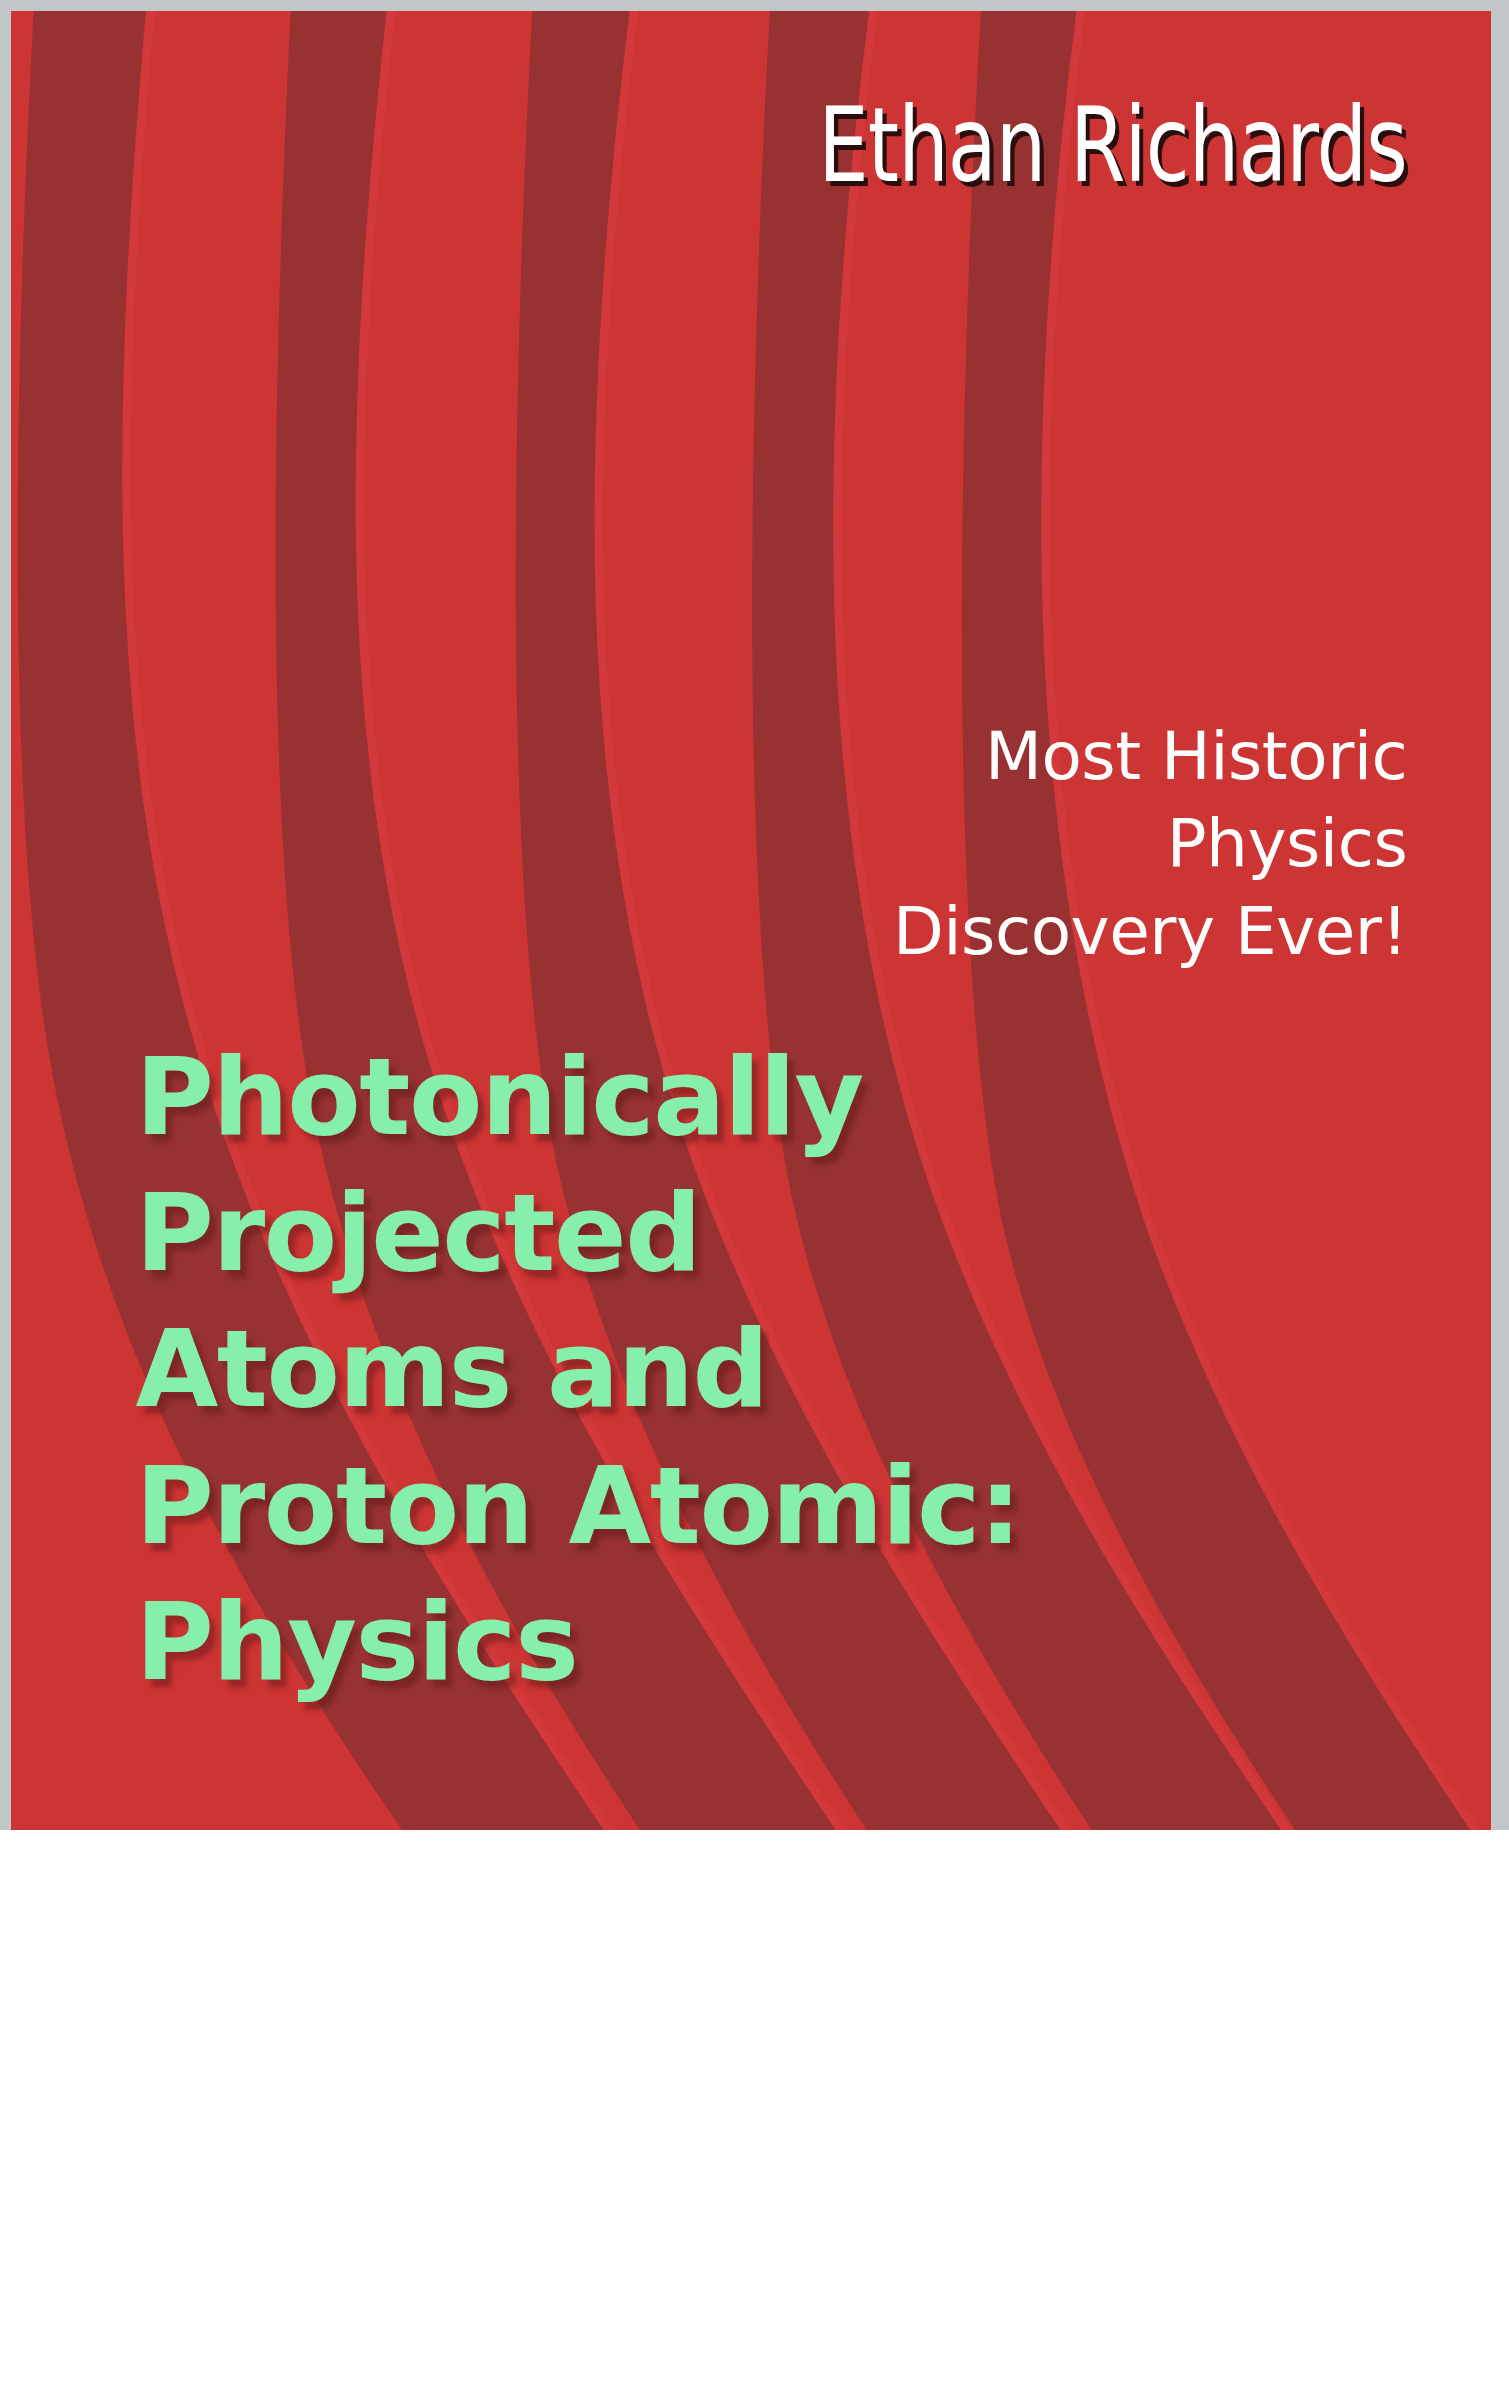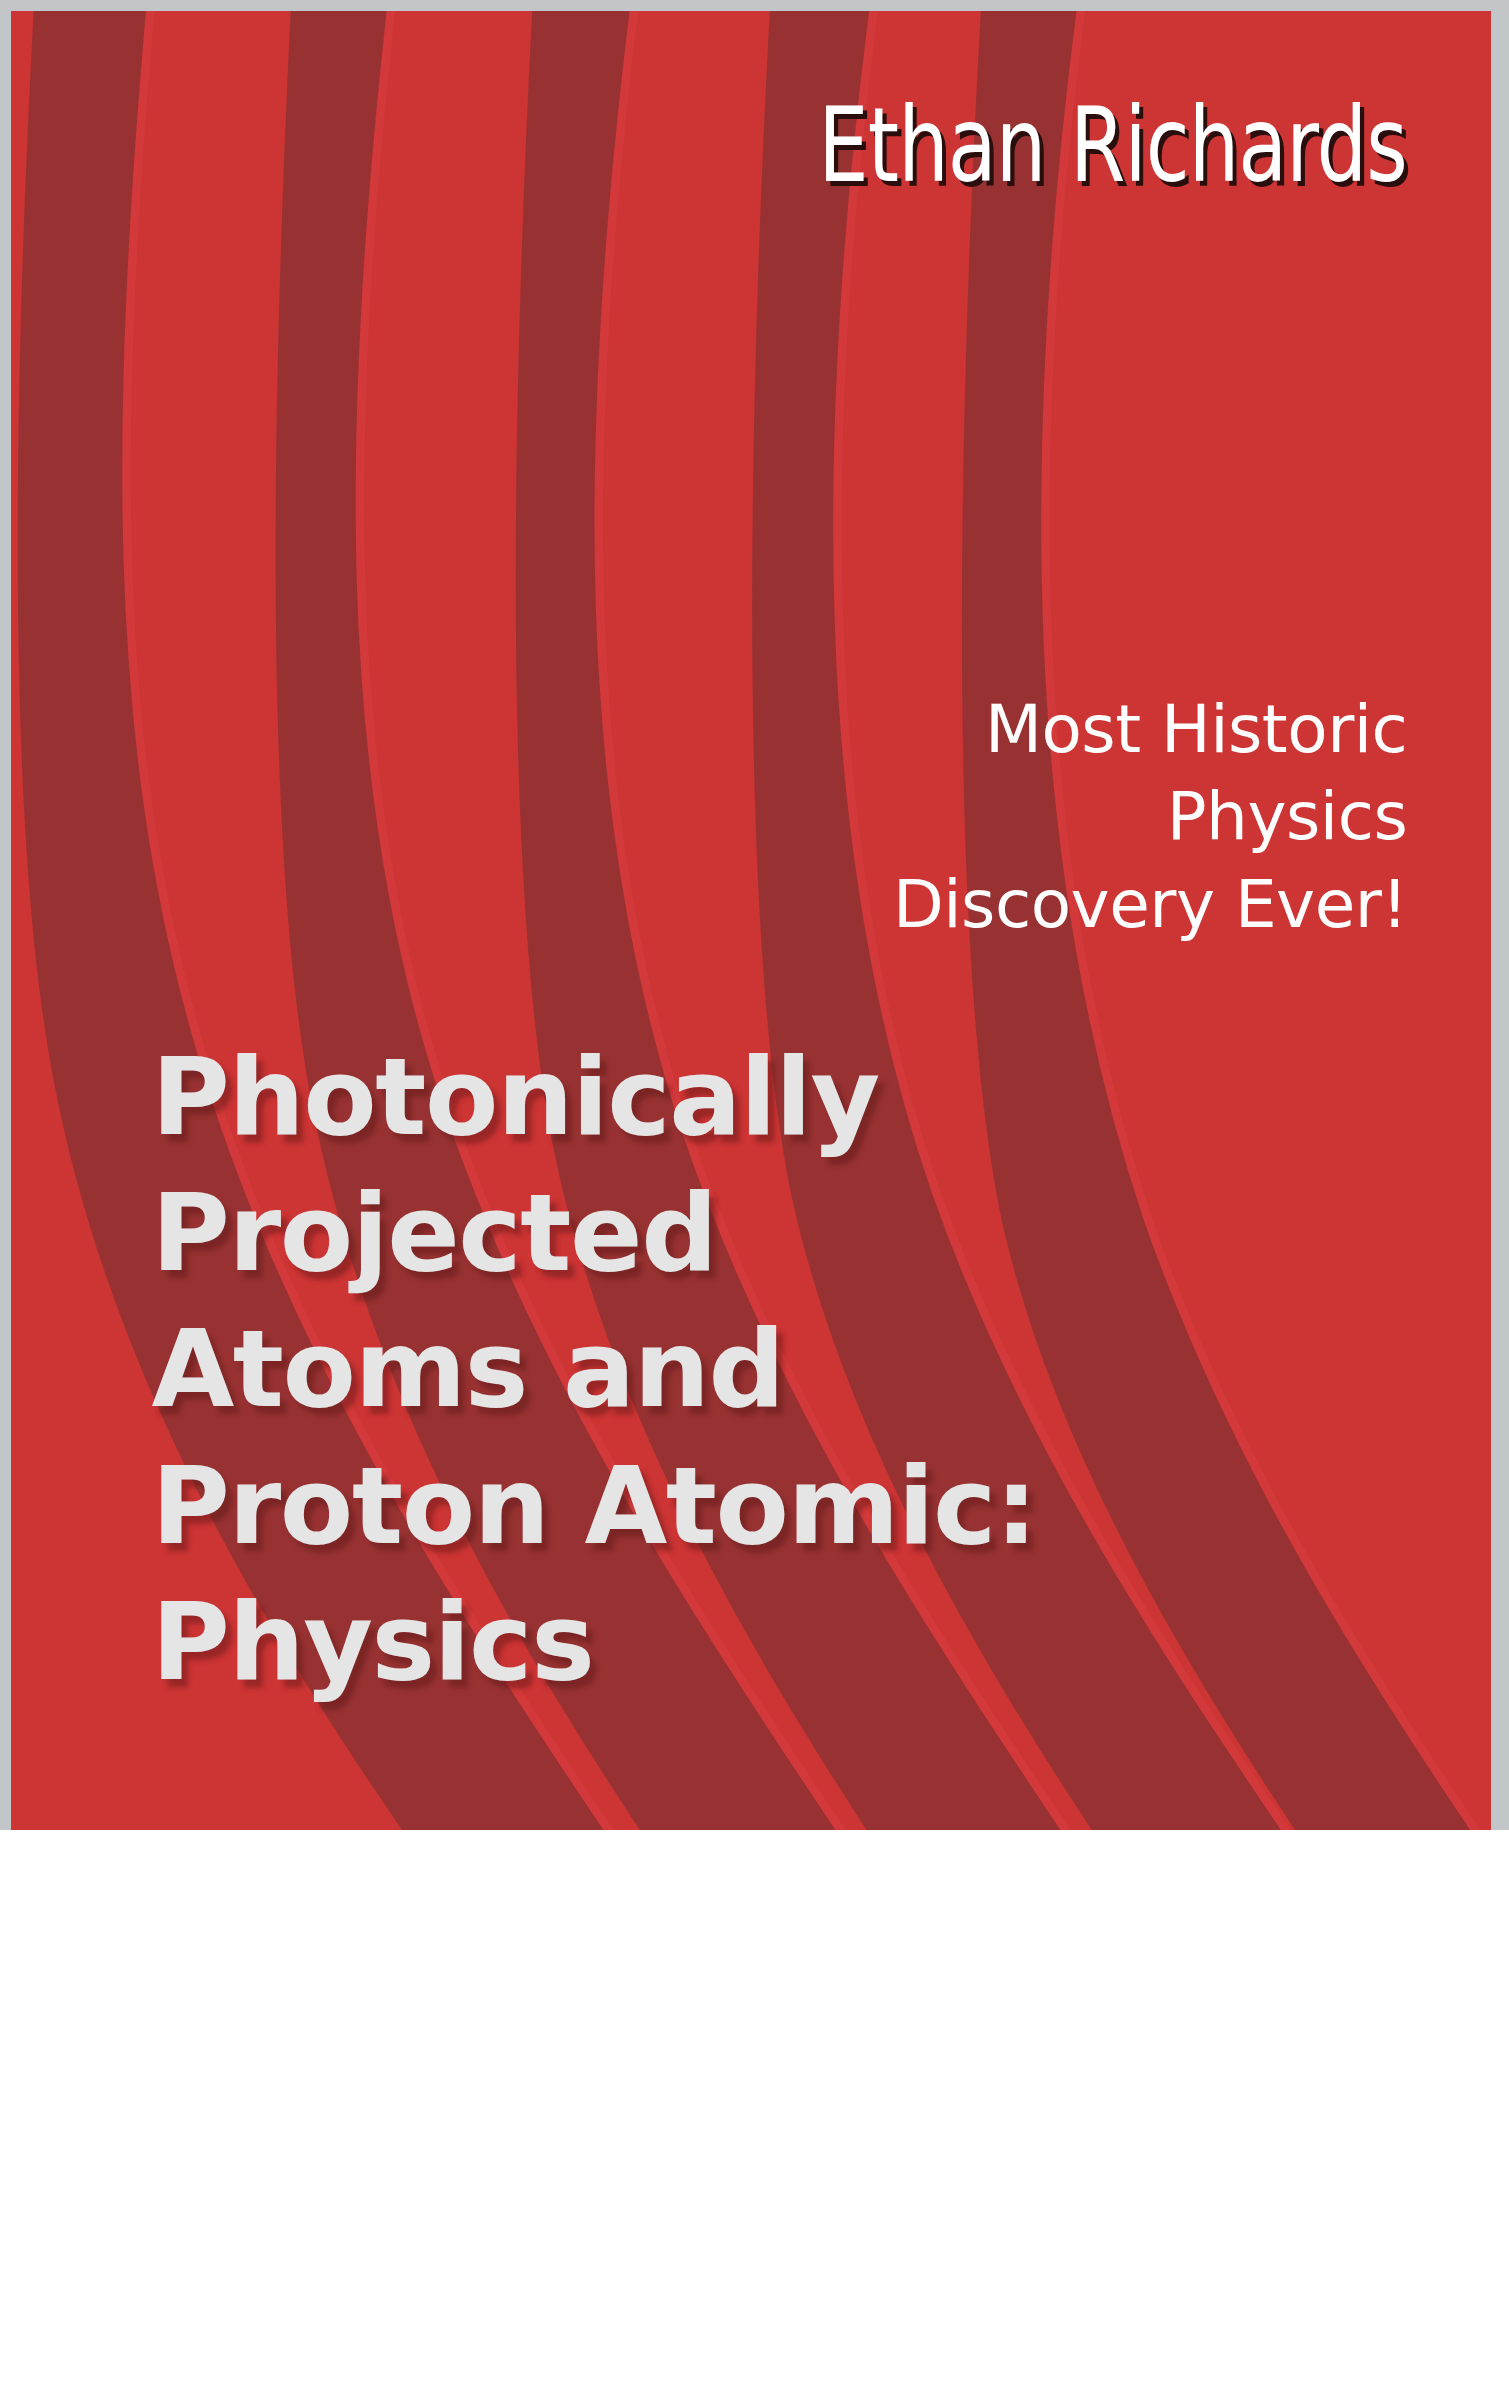--- a/index.html
+++ b/index.html
@@ -48,44 +48,43 @@
     letter-spacing: -1px;
     color: #ffffff;
     text-shadow: 4.8px 4.8px 0 #2a0d0d;
     white-space: nowrap;
     transform: scaleX(0.86);
     transform-origin: right center;
   }
   #subtitle {
     position: absolute;
     right: 84px;
-    top: 675px;
+    top: 702px;
     width: 723px;
     text-align: right;
     font-family: "DejaVu Sans", "Liberation Sans", sans-serif;
     font-weight: 400;
     font-size: 66px;
     line-height: 1.33;
     color: #fdfdfd;
     letter-spacing: -0.5px;
   }
   #book-title {
     position: absolute;
     left: 124px;
     top: 1018px;
     width: 1103px;
     text-align: left;
     font-family: "DejaVu Sans", "Liberation Sans", sans-serif;
     font-weight: 700;
     font-size: 107px;
     line-height: 1.275;
-    color: #e5e5e5;
+    color: #86efac;
     letter-spacing: -1.4px;
     text-shadow: 6.7px 7.6px 5.7px rgba(92, 22, 22, 0.45);
-    margin-left: 16px;
   }
   #book-title .title-line {
     display: block;
     white-space: nowrap;
   }
 </style>
 </head>
 <body>
 
 <div id="cover-root">

